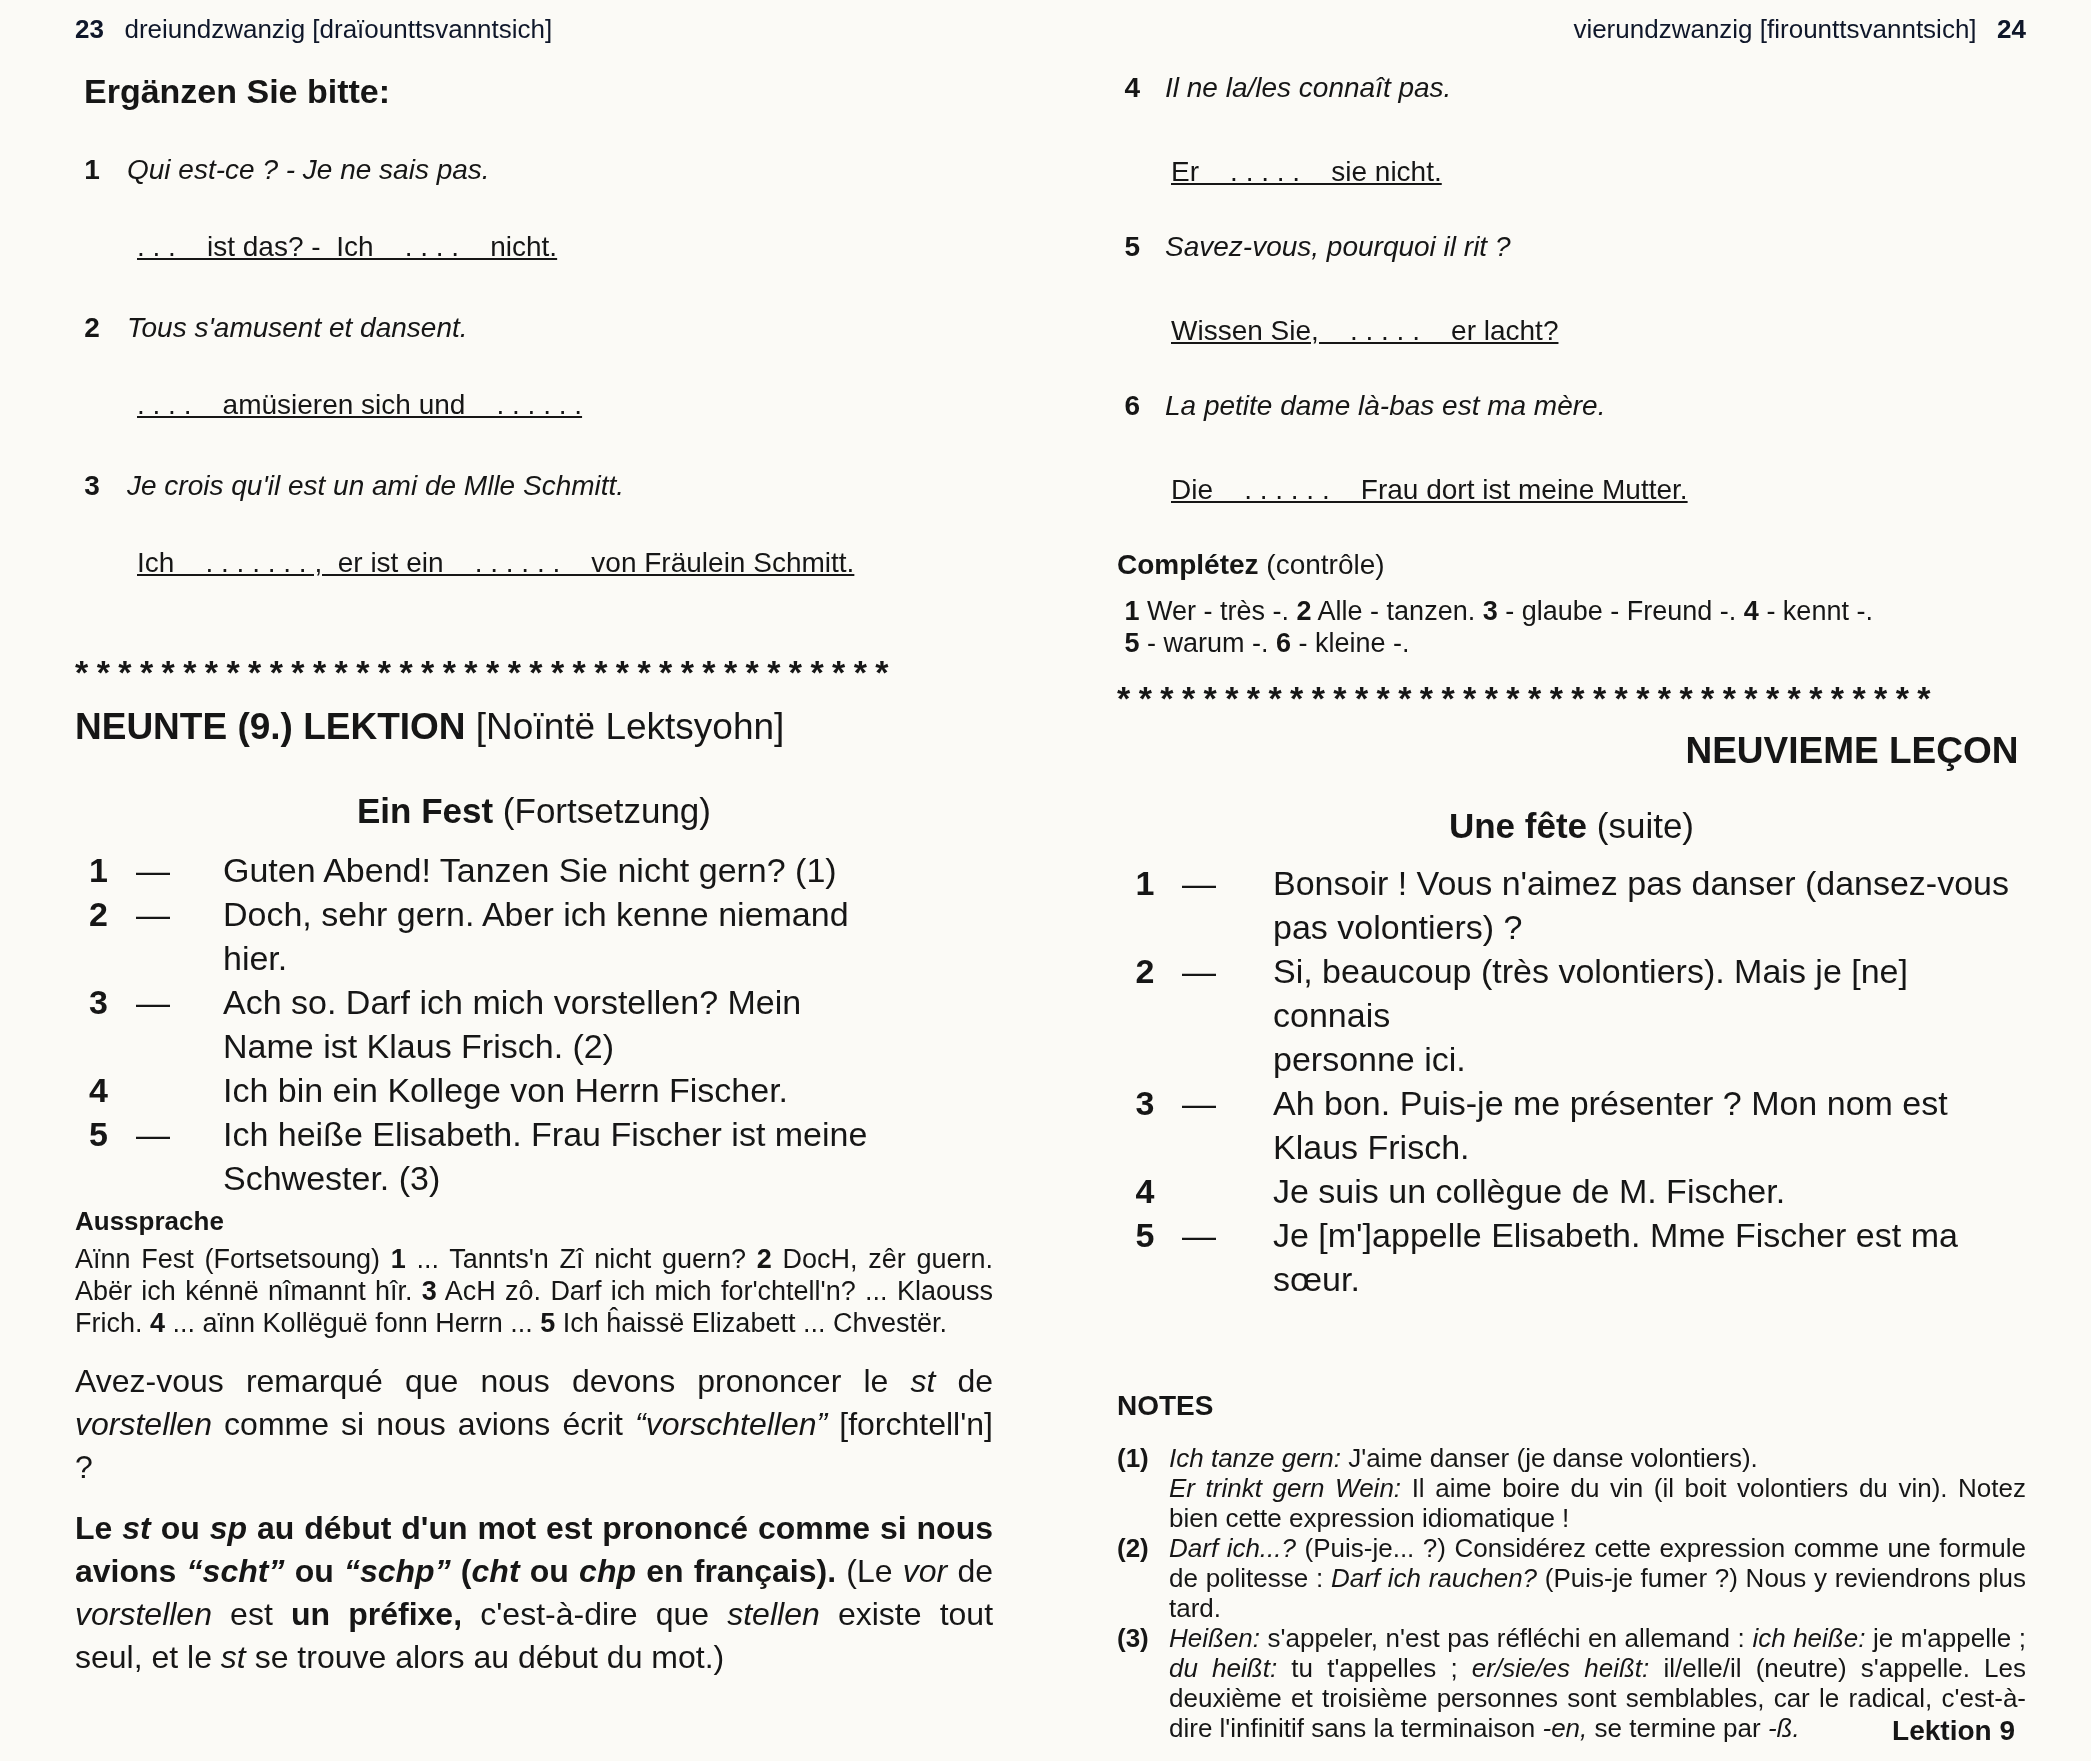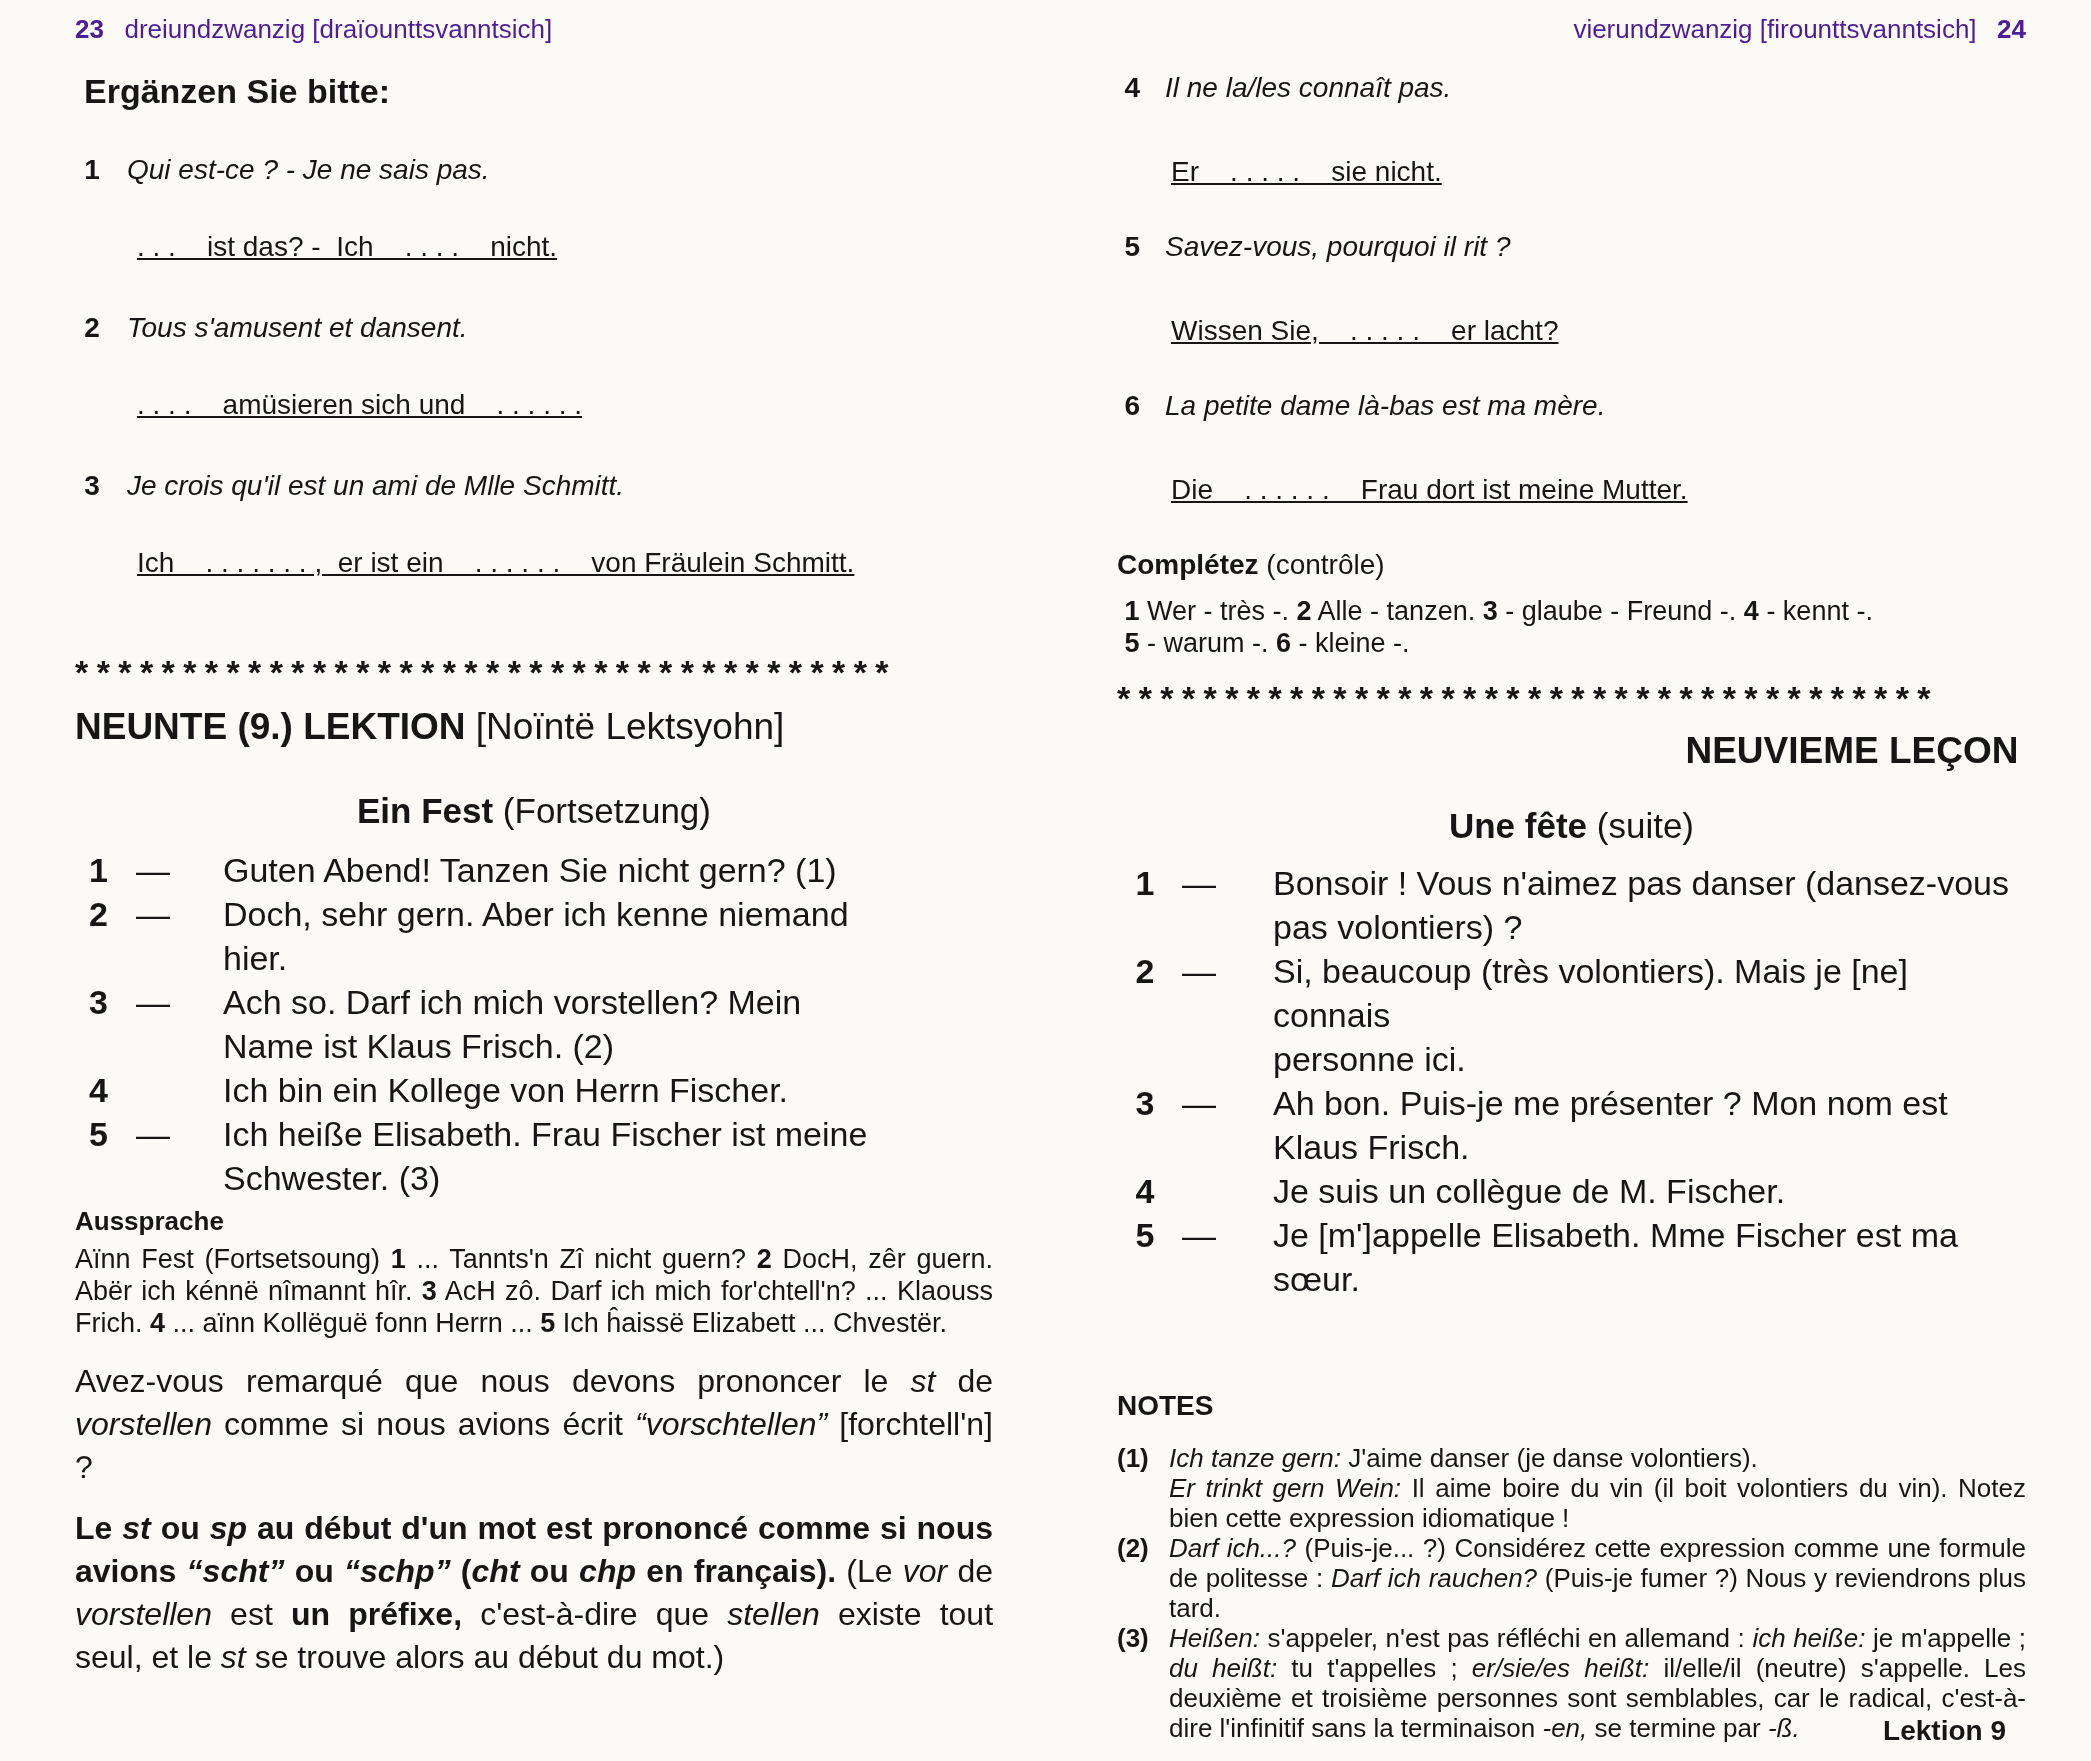--- a/index.html
+++ b/index.html
@@ -7,21 +7,21 @@
   body {
     background:#fbfaf6;
     color:#161616;
     font-family:"Liberation Sans","DejaVu Sans",sans-serif;
     position:relative;
   }
   .page { position:absolute; top:13px; }
   .page-left  { left:75px;  width:918px; height:1743px; }
   .page-right { left:1117px; width:909px; height:1743px; }
 
-  .page-hdr { font-size:26px; line-height:32px; margin-bottom:26px; color:#4c1d95; }
+  .page-hdr { font-size:26px; line-height:32px; margin-bottom:26px; color:#0f172a; }
   .page-hdr .pgnum { font-weight:bold; }
   .hdr-right { text-align:right; }
   .hdr-left .pgnum { margin-right:20.5px; }
   .hdr-right .pgnum { margin-left:20.5px; }
 
   .ex-title { font-size:34px; line-height:41px; font-weight:bold; margin-bottom:41px;margin-left:9px; }
 
   .ex-row { display:flex; font-size:28px; line-height:34px; }
   .ex-num { width:52px; padding-left:9.3px; font-weight:bold; flex:none; }
   .ex-fr  { font-style:italic; }
@@ -60,21 +60,21 @@
   .completez { font-size:28px; line-height:34px; margin-top:28px; }
   .completez .main { font-weight:bold; }
   .answers { font-size:27px; line-height:32px; margin-top:13px; margin-left:7.5px; white-space:pre-wrap; }
 
   .notes-title { font-size:28px; line-height:32px; font-weight:bold; margin-top:89px; }
   .notes { margin-top:20.5px; }
   .note-row { display:flex; font-size:26px; line-height:30px; }
   .note-marker { width:52px; flex:none; font-weight:bold; }
   .note-text { flex:1; text-align:justify; white-space:pre-wrap; }
 
-  .footer { position:absolute; top:1702px; right:20px; font-size:28px; font-weight:bold; }
+  .footer { position:absolute; top:1702px; right:11px; font-size:28px; font-weight:bold; }
 
   .seg-b  { font-weight:bold; }
   .seg-i  { font-style:italic; }
   .seg-bi { font-weight:bold; font-style:italic; }
 </style>
 </head>
 <body>
 
 <div class="page page-left">
 

